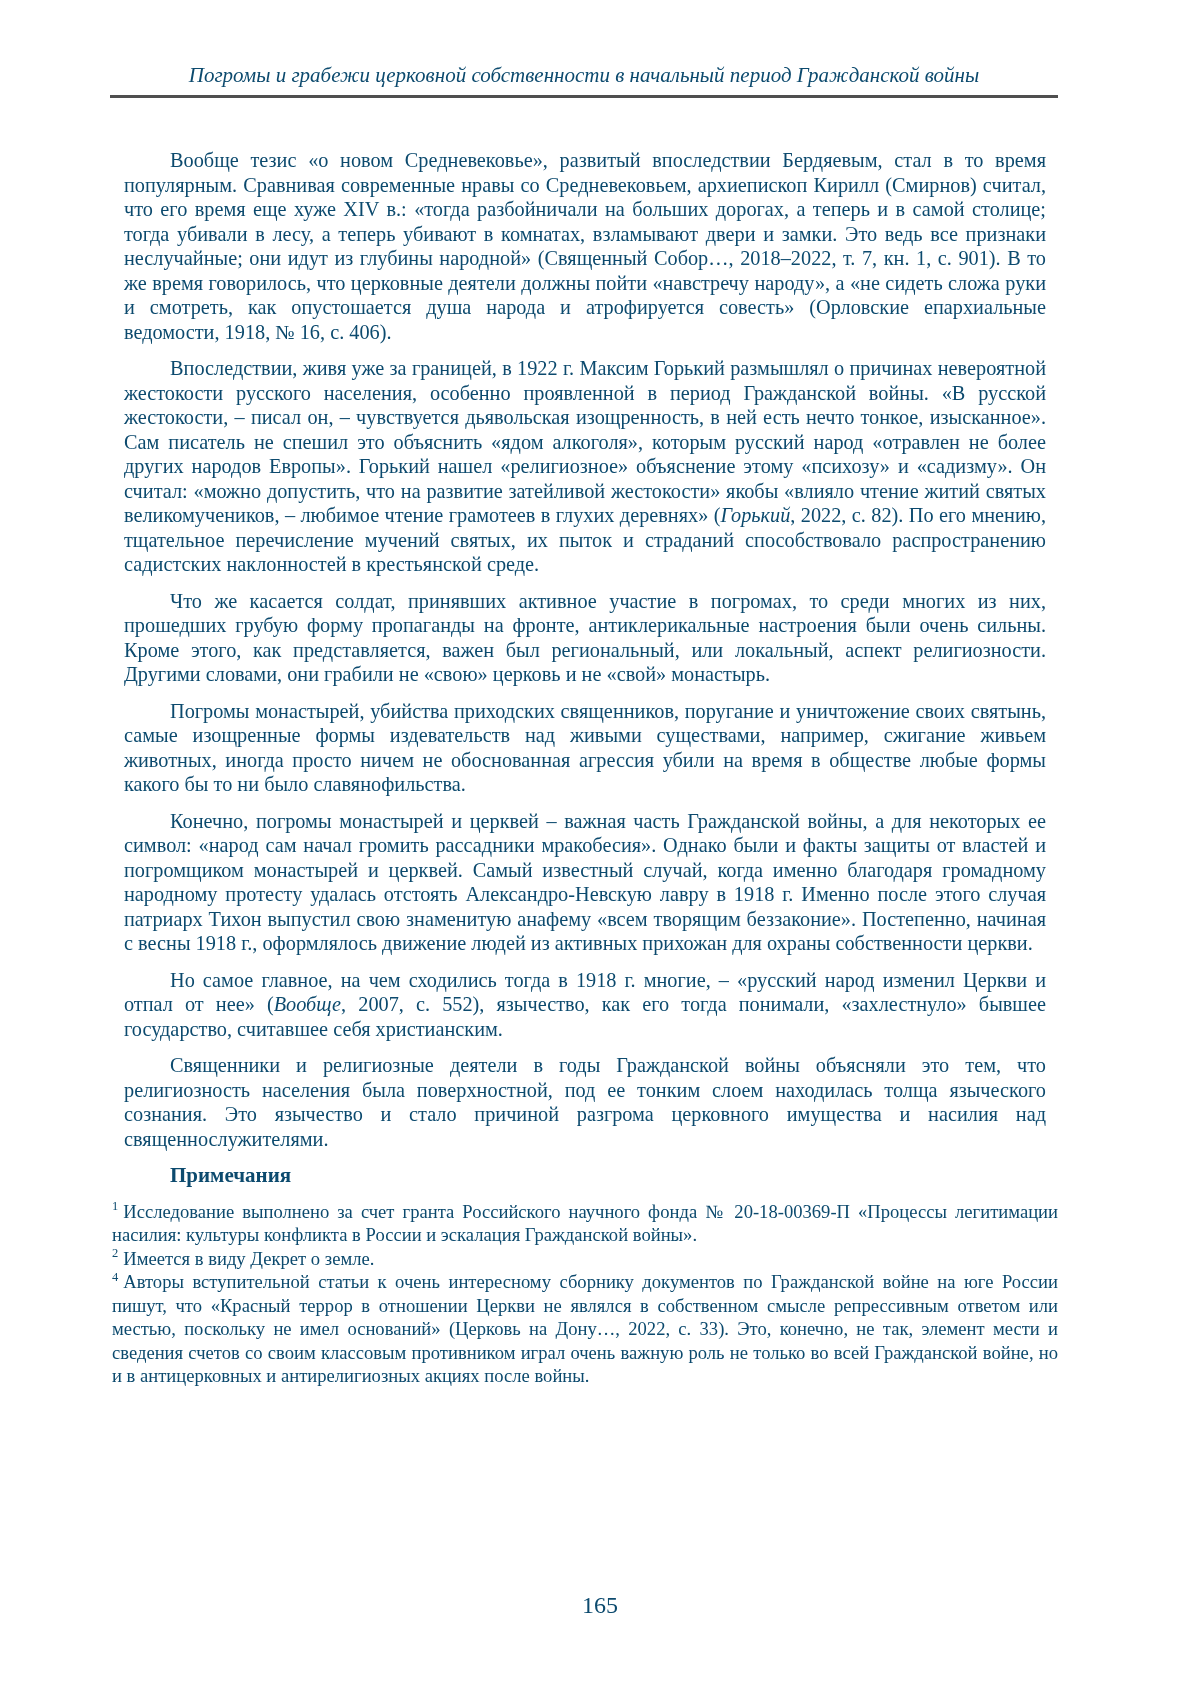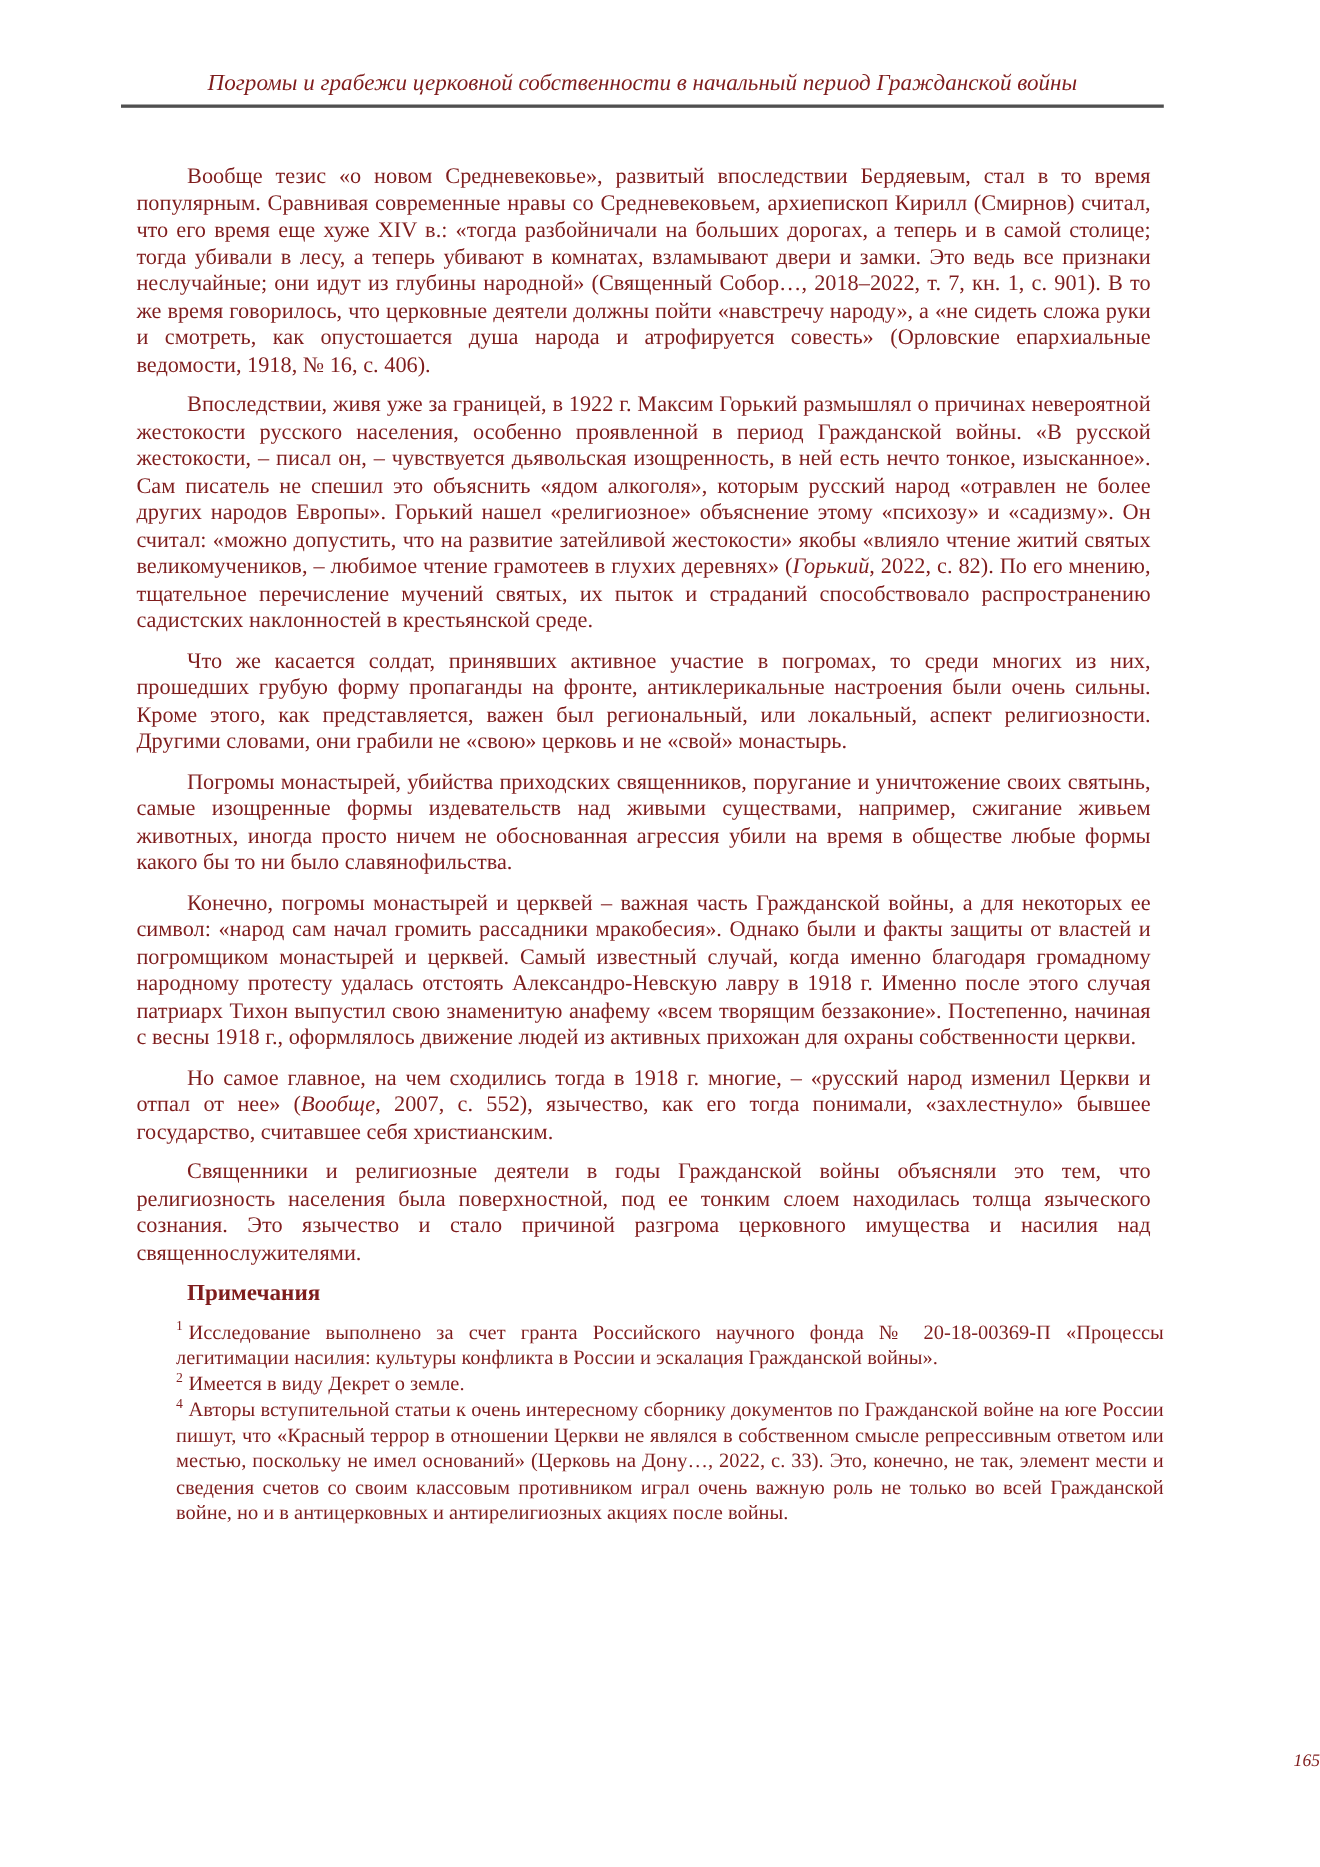--- a/index.html
+++ b/index.html
@@ -1,21 +1,21 @@
 <!DOCTYPE html>
 <html lang="ru"><head>
 <meta charset="utf-8">
 <style>
   html, body { margin: 0; padding: 0; background: #ffffff; }
   .page {
     position: relative;
     width: 1200px;
     height: 1697px;
     background: #ffffff;
-    color: #7f1d1d;
+    color: #0c4a6e;
     font-family: "Liberation Serif", "DejaVu Serif", serif;
     overflow: hidden;
   }
   .running-header {
     position: absolute;
     top: 62px;
     left: 110px;
     width: 948px;
     text-align: center;
     font-style: italic;
@@ -43,36 +43,34 @@
     font-size: 21px;
     font-weight: bold;
     text-indent: 0;
     margin: 26px 0 20px 0;
   }
   .footnote {
     font-size: 18.6px;
     line-height: 23.5px;
     text-align: justify;
     hyphens: auto;
-    margin-left: 48px;
     -webkit-hyphens: auto;
   }
   .footnote sup {
     font-size: 12.5px;
     line-height: 0;
     margin-right: 5px;
   }
   .page-number {
     position: absolute;
     top: 1592px;
     left: 0;
     width: 100%;
-    text-align: right;
-    font-size: 16px;
-    font-style: italic;
+    text-align: center;
+    font-size: 24px;
   }
 </style>
 </head>
 <body>
 
 <div class="page">
 
   <div class="running-header">
     <span>Погромы и грабежи церковной собственности в начальный период Гражданской войны</span>
   </div>

